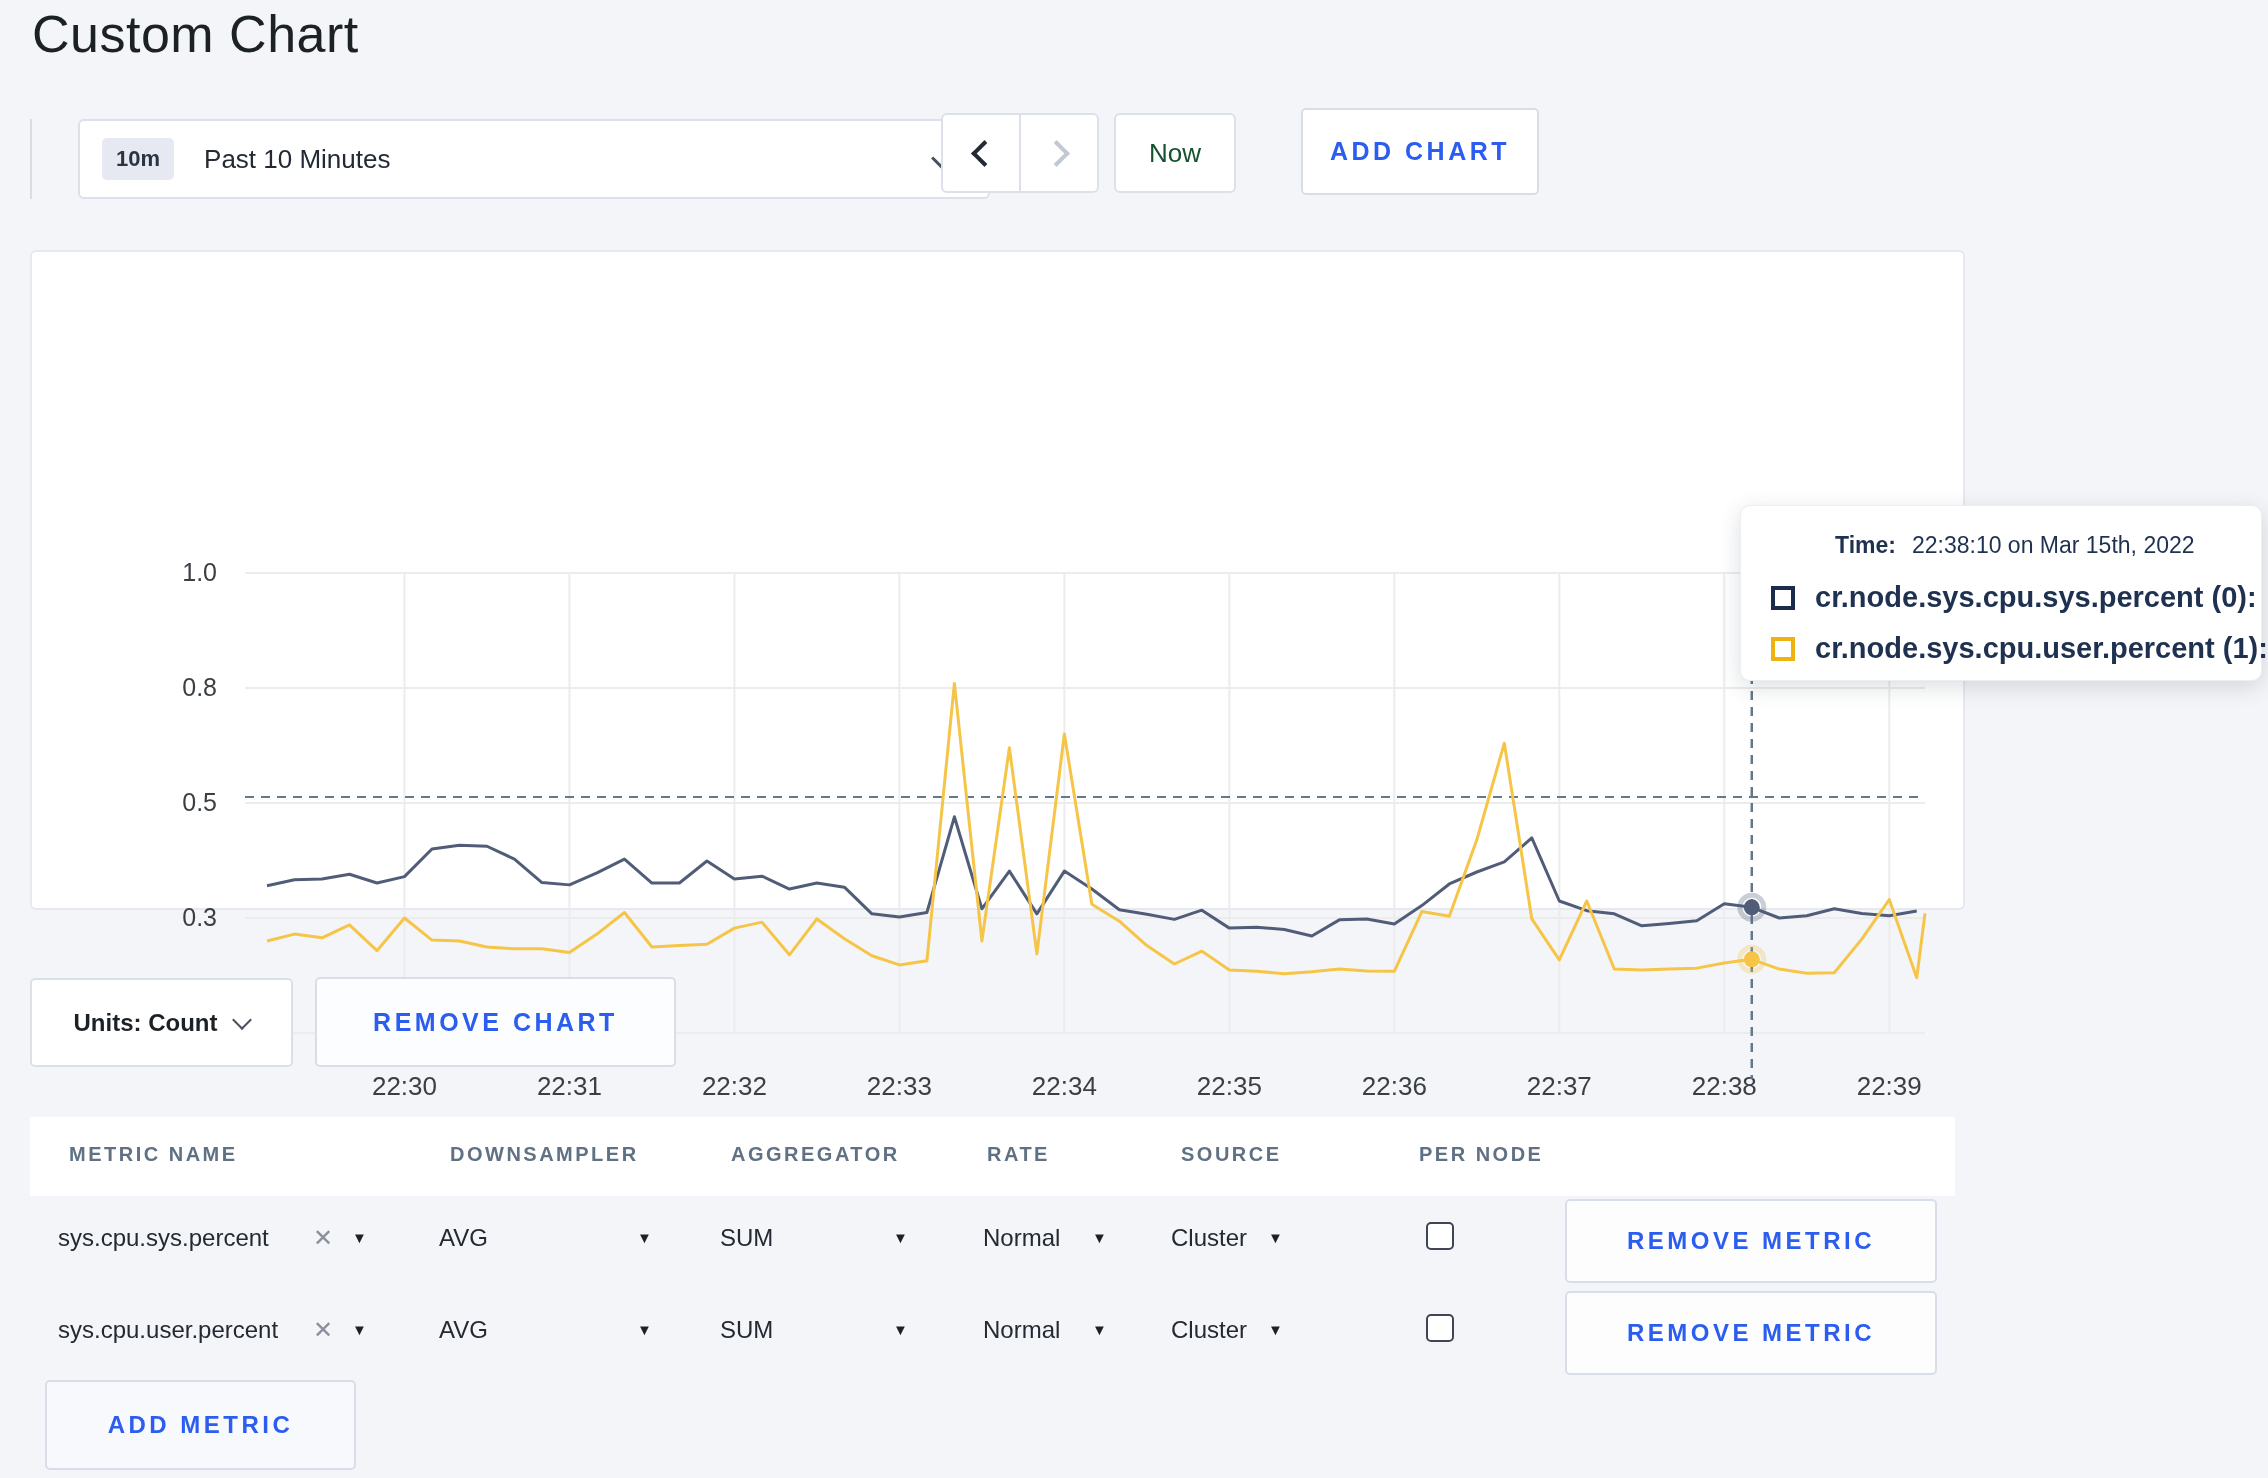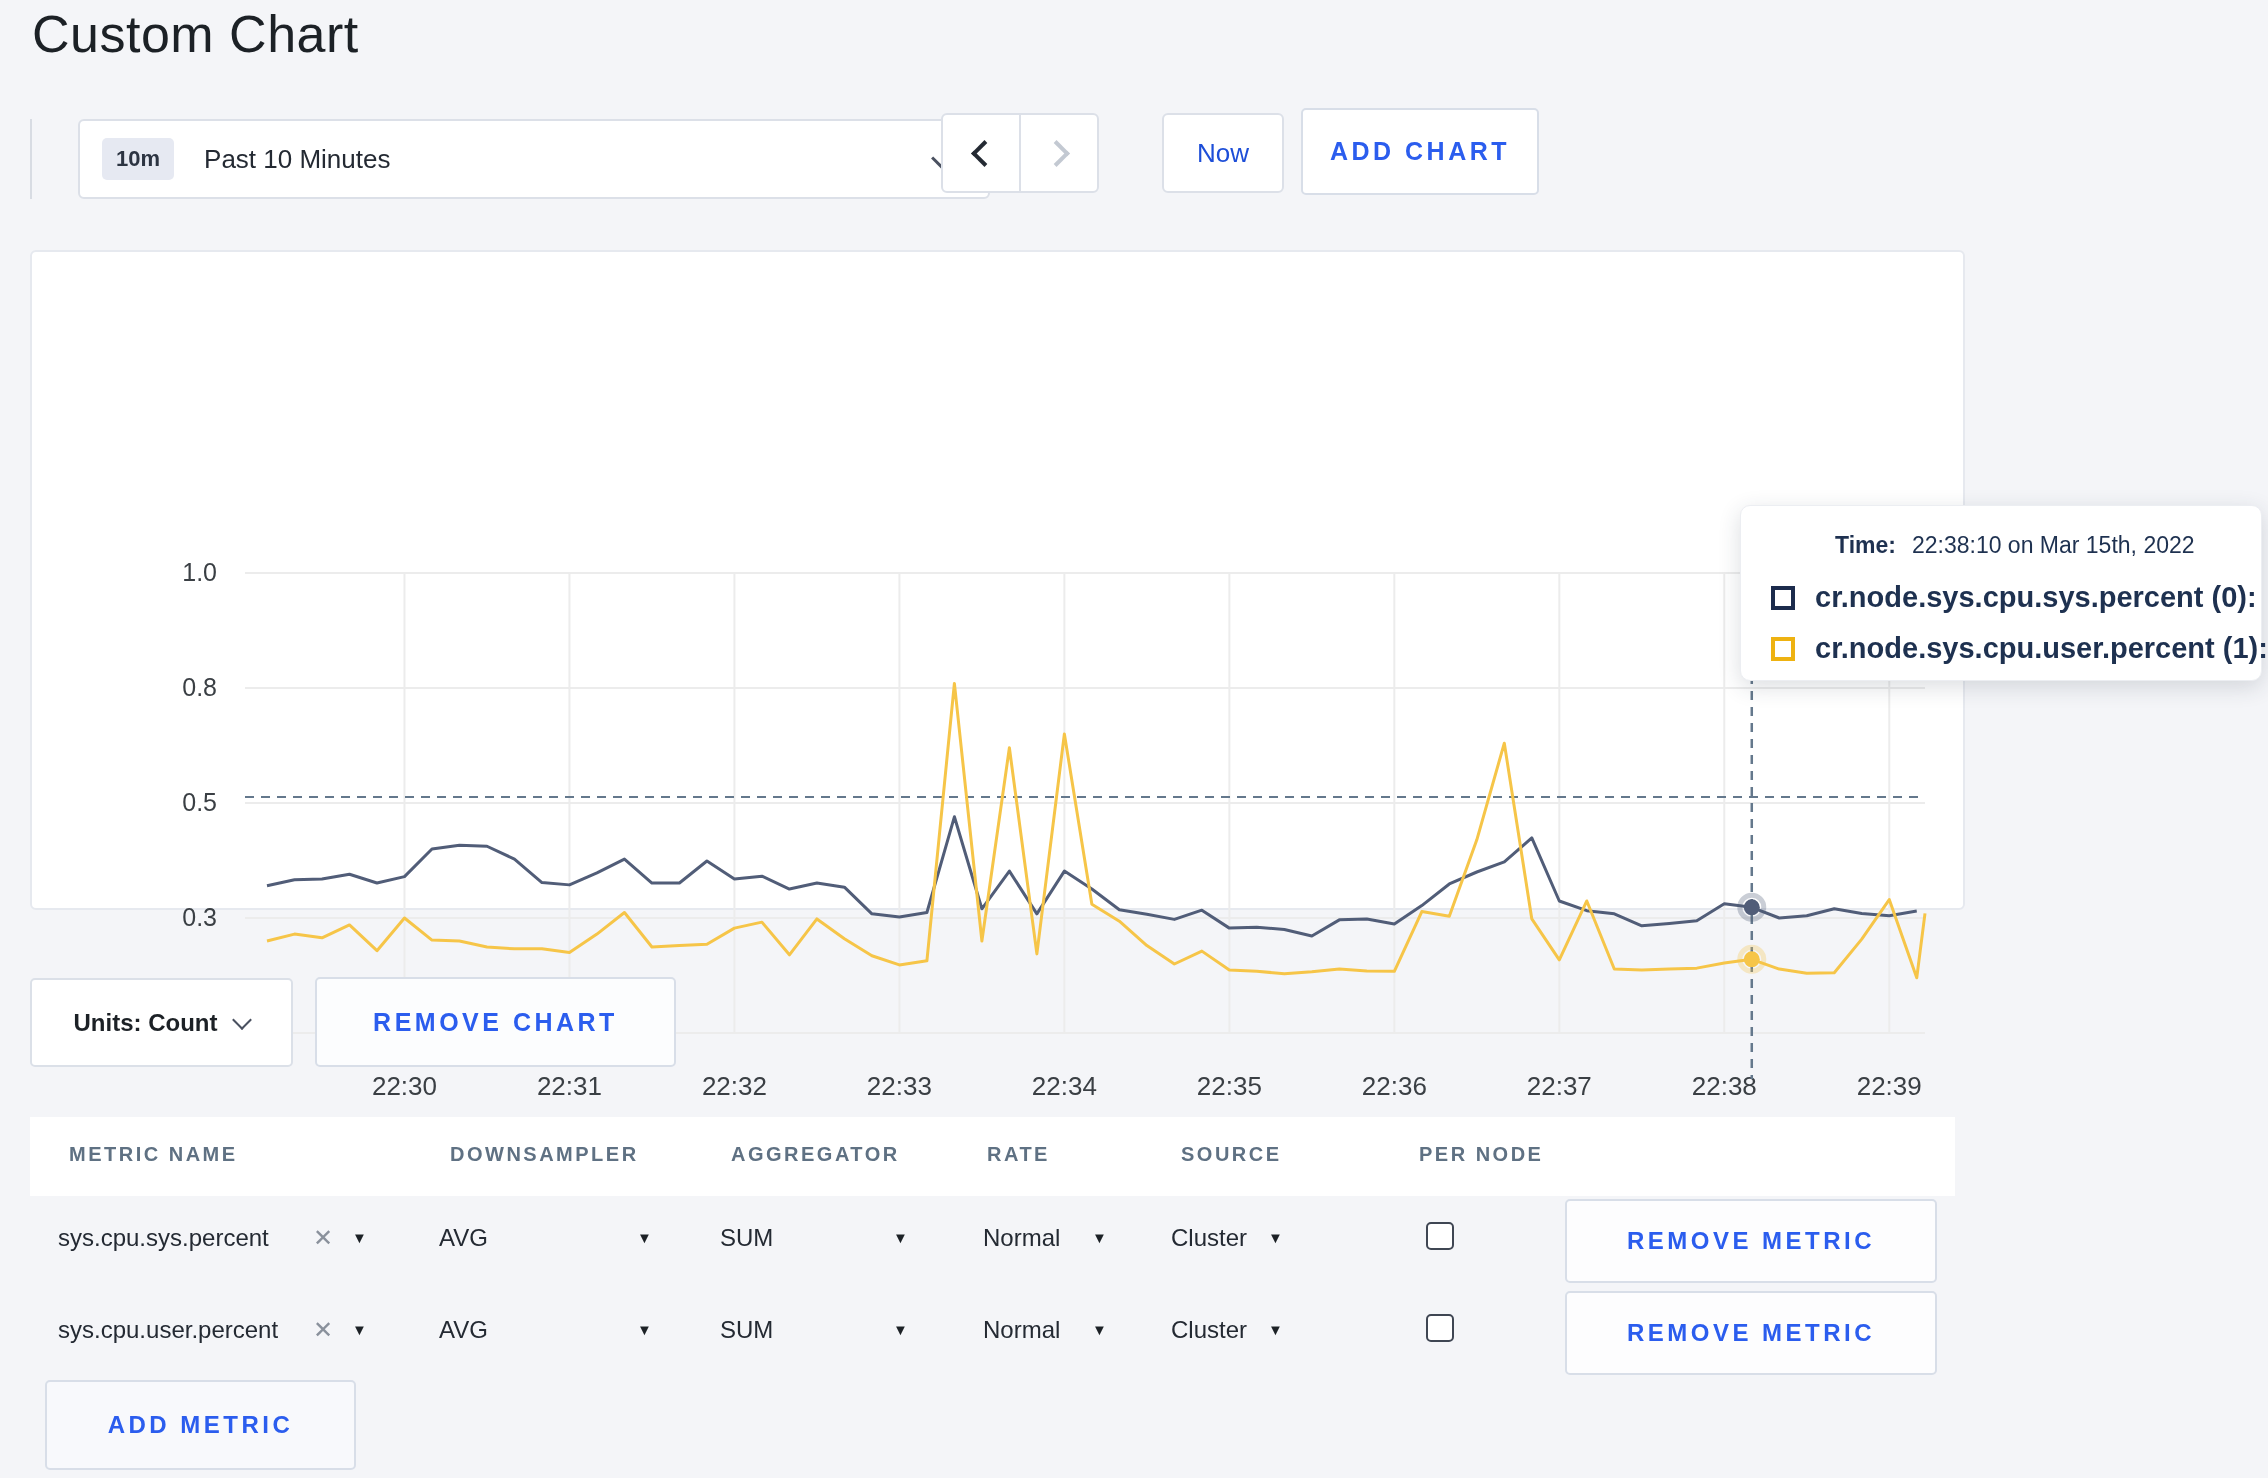--- a/index.html
+++ b/index.html
@@ -13,21 +13,21 @@
   .range-select{position:absolute;left:78px;top:119px;width:912px;height:80px;background:#fff;border:2px solid #dce0e8;border-radius:6px;box-sizing:border-box;display:flex;align-items:center;cursor:pointer;}
   .range-badge{margin-left:22px;background:#e6e9f2;border-radius:5px;padding:8px 14px;font-size:22px;font-weight:bold;color:#2c3442;}
   .range-label{margin-left:30px;font-size:26px;color:#242a33;}
   .chev{width:16px;height:16px;border-left:3px solid #4a5160;border-bottom:3px solid #4a5160;transform:rotate(-45deg);}
   .range-chev{position:absolute;right:34px;top:28px;}
   .nav-group{position:absolute;left:941px;top:113px;width:158px;height:80px;background:#fff;border:2px solid #dce0e8;border-radius:6px;box-sizing:border-box;display:flex;}
   .nav-btn{flex:1;display:flex;align-items:center;justify-content:center;cursor:pointer;}
   .nav-btn + .nav-btn{border-left:2px solid #dce0e8;}
   .chev-left{width:15px;height:15px;border-left:4px solid #242a33;border-bottom:4px solid #242a33;transform:rotate(45deg);margin-left:6px;}
   .chev-right{width:15px;height:15px;border-left:4px solid #c3c9d2;border-bottom:4px solid #c3c9d2;transform:rotate(225deg);margin-right:6px;}
-  .now-btn{position:absolute;left:1114px;top:113px;width:122px;height:80px;background:#fff;border:2px solid #dce0e8;border-radius:6px;box-sizing:border-box;display:flex;align-items:center;justify-content:center;font-size:26px;color:#1d4ed8;cursor:default;margin-left:48px;}
+  .now-btn{position:absolute;left:1114px;top:113px;width:122px;height:80px;background:#fff;border:2px solid #dce0e8;border-radius:6px;box-sizing:border-box;display:flex;align-items:center;justify-content:center;font-size:26px;color:#14532d;cursor:default;}
   .btn-blue{background:#fff;border:2px solid #d8dee8;border-radius:5px;box-sizing:border-box;display:flex;align-items:center;justify-content:center;font-size:25px;font-weight:bold;letter-spacing:3.5px;color:#2b5dee;cursor:pointer;}
   .add-chart{position:absolute;left:1301px;top:108px;width:238px;height:87px;}
 
   
   .chart-panel{position:absolute;left:30px;top:250px;width:1935px;height:660px;background:#fff;border:2px solid #e6e9ef;border-radius:6px;box-sizing:border-box;}
   .chart-svg{position:absolute;left:0;top:0;}
 
   
   .tooltip{position:absolute;left:1740px;top:505px;width:522px;height:176px;background:#fff;border:1px solid #eceef2;border-radius:10px;box-shadow:0 6px 22px rgba(40,50,70,.16);box-sizing:border-box;padding:26px 0 0 30px;z-index:5;}
   .tt-time-row{margin-left:64px;font-size:23px;color:#1e3150;margin-bottom:22px;}

